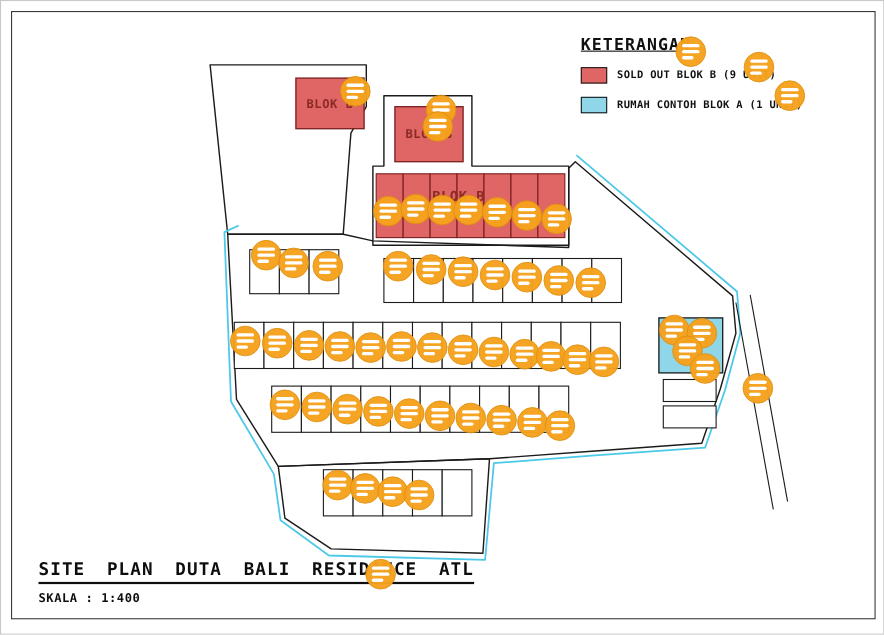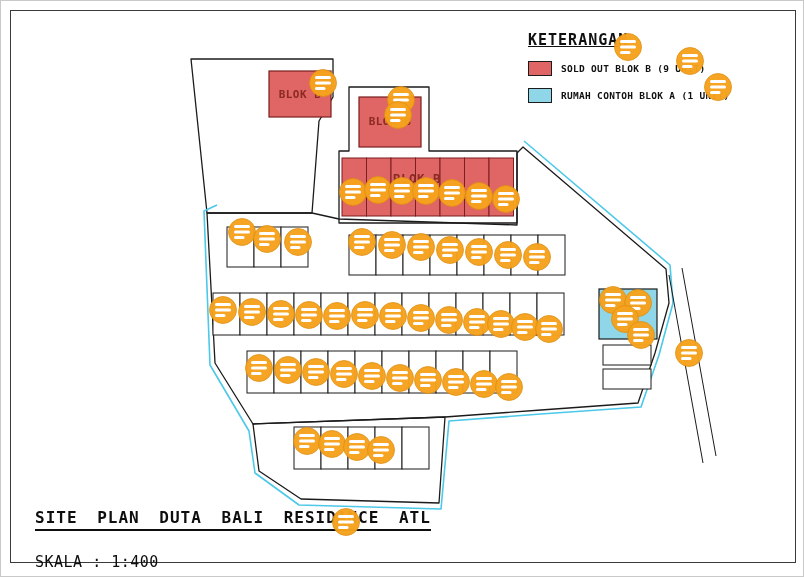--- a/index.html
+++ b/index.html
@@ -23,21 +23,21 @@
   .legend-label{
     font-size:9.5px;font-weight:bold;color:#101010;
     letter-spacing:0.3px;white-space:nowrap;
   }
   .title-block{position:absolute;left:34px;top:507px;z-index:2;}
   .site-title{
     display:inline-block;font-size:16px;font-weight:bold;color:#0e0e0e;
     letter-spacing:1px;word-spacing:9px;border-bottom:2px solid #0e0e0e;
     padding-bottom:2px;white-space:nowrap;
   }
-  .scale{font-size:15px;font-weight:normal;color:#0e0e0e;margin-top:22px;letter-spacing:0.5px;}
+  .scale{font-size:11px;font-weight:bold;color:#0e0e0e;margin-top:6px;letter-spacing:0.5px;}
 </style>
 </head>
 <body>
 
 <div class="sheet">
 
   <div class="inner-frame"></div>
 
   <div class="legend">
     <div class="legend-title">KETERANGAN</div>

